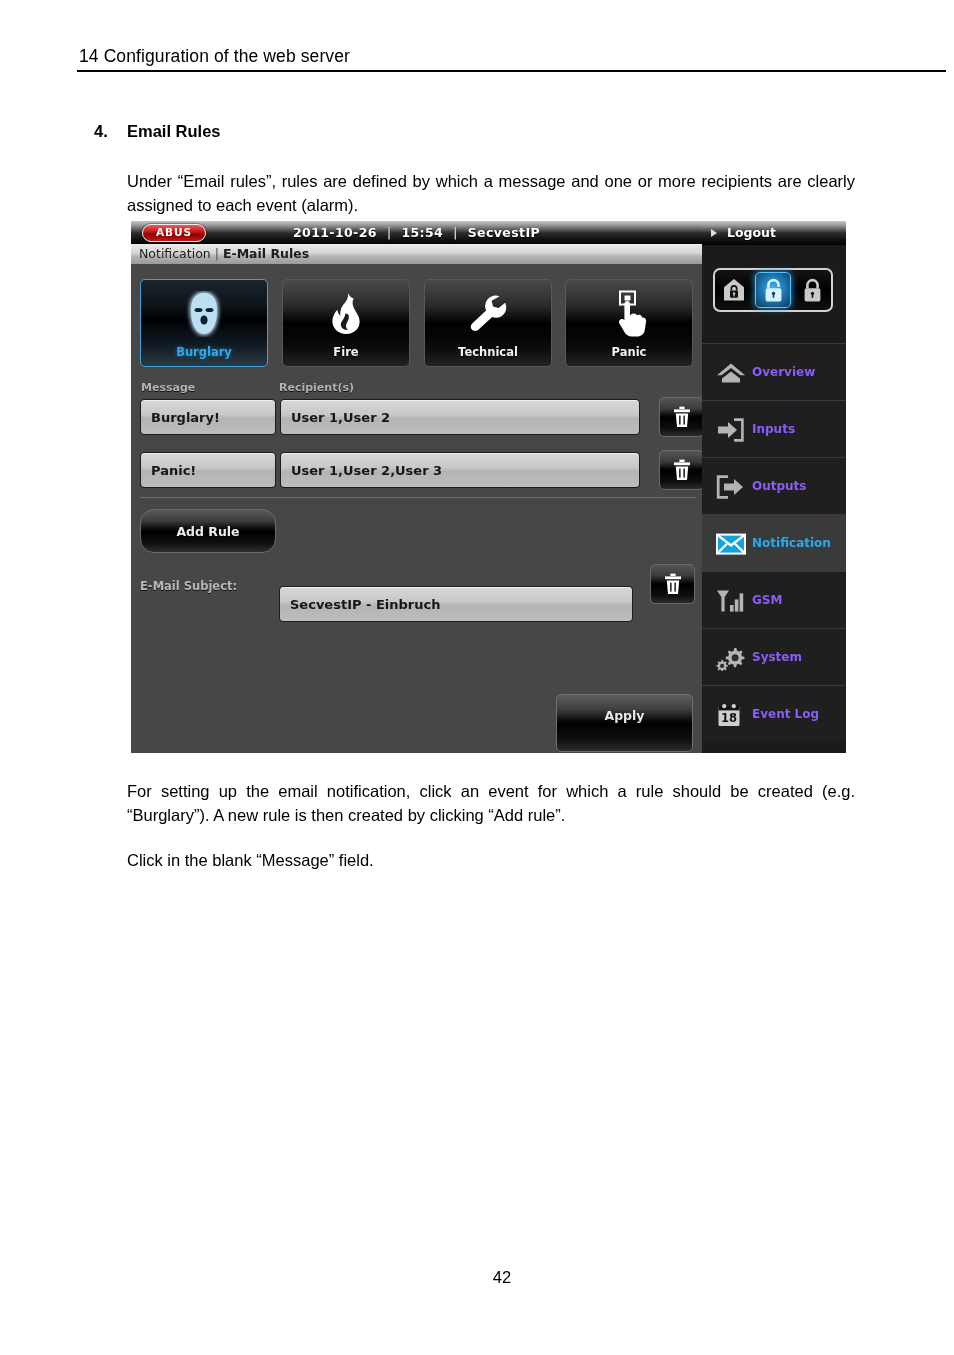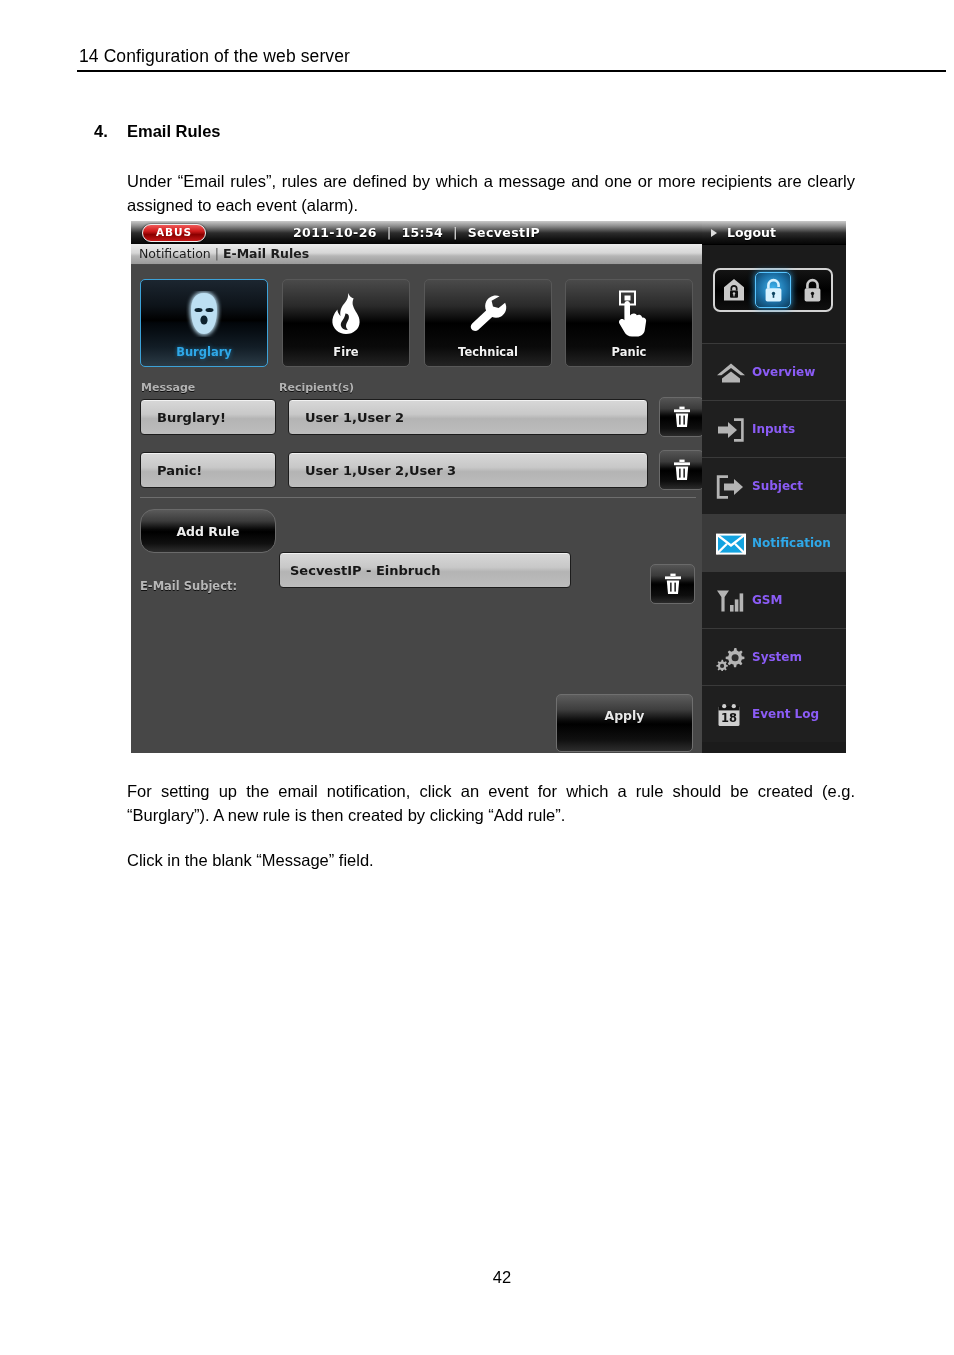--- a/index.html
+++ b/index.html
@@ -131,25 +131,25 @@
   .rulerow{position:absolute;left:9px;width:556px;height:36px;}
   .rulerow.r0{top:178px;}
   .rulerow.r1{top:231px;}
   .txtfield{
     position:absolute;top:0;height:36px;border-radius:4px;
     border:1px solid #1c1c1c;
     background:linear-gradient(to bottom,#d8d8d8 0%,#c8c8c8 42%,#b4b4b4 55%,#bdbdbd 100%);
     box-shadow:inset 0 1px 0 #f2f2f2;
     box-sizing:border-box;
     color:#171717;font-size:13px;font-weight:bold;
-    line-height:35px;padding-left:16px;
+    line-height:35px;padding-left:10px;
     white-space:nowrap;overflow:hidden;
   }
   .f-msg{left:0;width:136px;}
-  .f-rcp{left:148px;width:360px;}
+  .f-rcp{left:140px;width:360px;}
   .delbtn{
     position:absolute;left:519px;top:-2px;width:45px;height:40px;
     border-radius:5px;border:1px solid #6a6a6a;
     background:linear-gradient(to bottom,#555 0%,#3b3b3b 28%,#060606 47%,#000 52%,#0e0e0e 80%,#2b2b2b 100%);
     box-sizing:border-box;
     display:flex;align-items:center;justify-content:center;
   }
 
   
   .divider{
@@ -164,21 +164,21 @@
     color:#eee;font-size:12.5px;font-weight:bold;
     text-align:center;line-height:43px;text-shadow:0 1px 1px #000;
   }
 
   
   .subjlabel{
     position:absolute;left:9px;top:358px;font-size:11.5px;font-weight:bold;
     color:#b8b8b8;text-shadow:0 1px 0 #111;
   }
   .subjfield{
-    position:absolute;left:148px;top:331px;width:292px;height:36px;
+    position:absolute;left:148px;top:365px;width:354px;height:36px;
     border-radius:4px;border:1px solid #1c1c1c;
     background:linear-gradient(to bottom,#d8d8d8 0%,#c8c8c8 42%,#b4b4b4 55%,#bdbdbd 100%);
     box-shadow:inset 0 1px 0 #f2f2f2;
     box-sizing:border-box;color:#171717;font-size:13px;font-weight:bold;
     line-height:35px;padding-left:10px;white-space:nowrap;overflow:hidden;
   }
   .subjdel{
     position:absolute;left:519px;top:343px;width:45px;height:40px;
     border-radius:5px;border:1px solid #6a6a6a;
     background:linear-gradient(to bottom,#555 0%,#3b3b3b 28%,#060606 47%,#000 52%,#0e0e0e 80%,#2b2b2b 100%);
@@ -442,21 +442,21 @@
         <span class="nlabel">Inputs</span>
       </div>
 
       <div class="navitem">
         <span class="nicon">
           <svg width="28" height="24" viewBox="0 0 28 24">
             <path d="M12 1.6 L2.2 1.6 L2.2 22.4 L12 22.4" fill="none" stroke="#b4b4b4" stroke-width="2.8"></path>
             <path d="M8 8.4 L18 8.4 L18 4 L27 12 L18 20 L18 15.6 L8 15.6 Z" fill="#b4b4b4"></path>
           </svg>
         </span>
-        <span class="nlabel">Subject</span>
+        <span class="nlabel">Outputs</span>
       </div>
 
       <div class="navitem active">
         <span class="nicon">
           <svg width="30" height="22" viewBox="0 0 30 22">
             <rect x="1" y="1.6" width="28" height="19" fill="#13a3e0"></rect>
             <path d="M1 1.6 L15 12.4 L29 1.6" fill="none" stroke="#ffffff" stroke-width="2.4"></path>
             <path d="M1 20.6 L11 10.8 M29 20.6 L19 10.8" stroke="#ffffff" stroke-width="2.2" fill="none"></path>
             <rect x="1" y="1.6" width="28" height="19" fill="none" stroke="#ffffff" stroke-width="2"></rect>
           </svg>

